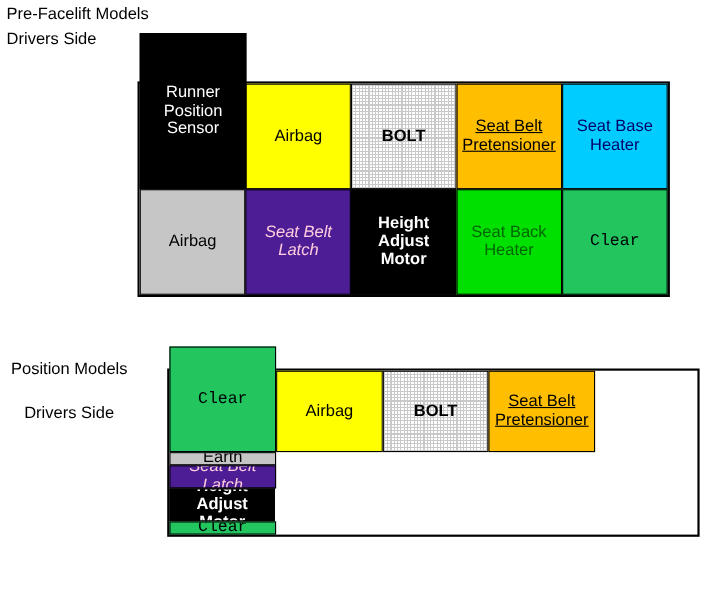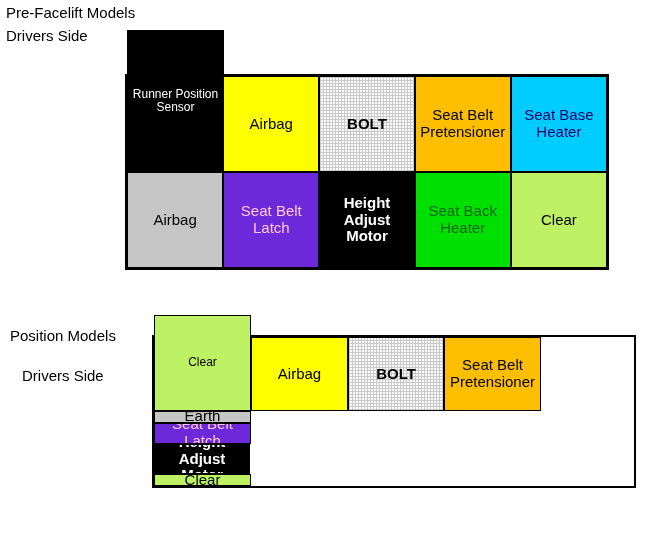--- a/index.html
+++ b/index.html
@@ -66,26 +66,26 @@
   
   .col-1 { width: 97px; }
   .col-2 { width: 97px; }
   .col-3 { width: 96px; font-weight: bold; }
   .col-4 { width: 97px; }
   .col-5 { width: 97px; }
 
   
   .f-black   { background: #000000; color: #ffffff; }
   .f-yellow  { background: #ffff00; color: #000000; }
-  .f-orange  { background: #ffbf00; color: #000000; }
+  .f-orange  { background: #ffbf00; color: #000000; text-decoration: underline; }
   .f-cyan    { background: #00ccff; color: #000066; text-align: center; }
   .f-grey    { background: #c6c6c6; color: #000000; }
-  .f-magenta { background: #6d28d9; color: #ffccdd; }
+  .f-magenta { background: #4c1d95; color: #ffccdd; font-style: italic; }
   .f-green   { background: #00e000; color: #006600; text-align: center; }
-  .f-white   { background: #bef264; color: #000000; }
+  .f-white   { background: #22c55e; color: #000000; font-family: Liberation Mono, monospace; }
   .f-dotted  {
     color: #000000;
     background-color: #ffffff;
     background-image:
       repeating-linear-gradient(0deg,  #c9c9c9 0 1px, transparent 1px 3px),
       repeating-linear-gradient(90deg, #c9c9c9 0 1px, transparent 1px 3px);
   }
 
   
   .fuse-tall {
@@ -93,21 +93,21 @@
     left: 0px;
     top: -46px;
     width: 97px;
     height: 142px;
     box-sizing: border-box;
     border: 1px solid #000000;
     display: flex;
     align-items: center;
     justify-content: center;
     text-align: center;
-    font-size: 12px;
+    font-size: 15px;
     line-height: 1.12;
     z-index: 3;
   }
   .spacer-tall { width: 97px; }
 </style>
 </head>
 <body>
 
 <div class="caption" id="cap-pre-1">Pre-Facelift Models</div>
 <div class="caption" id="cap-pre-2">Drivers Side</div>

